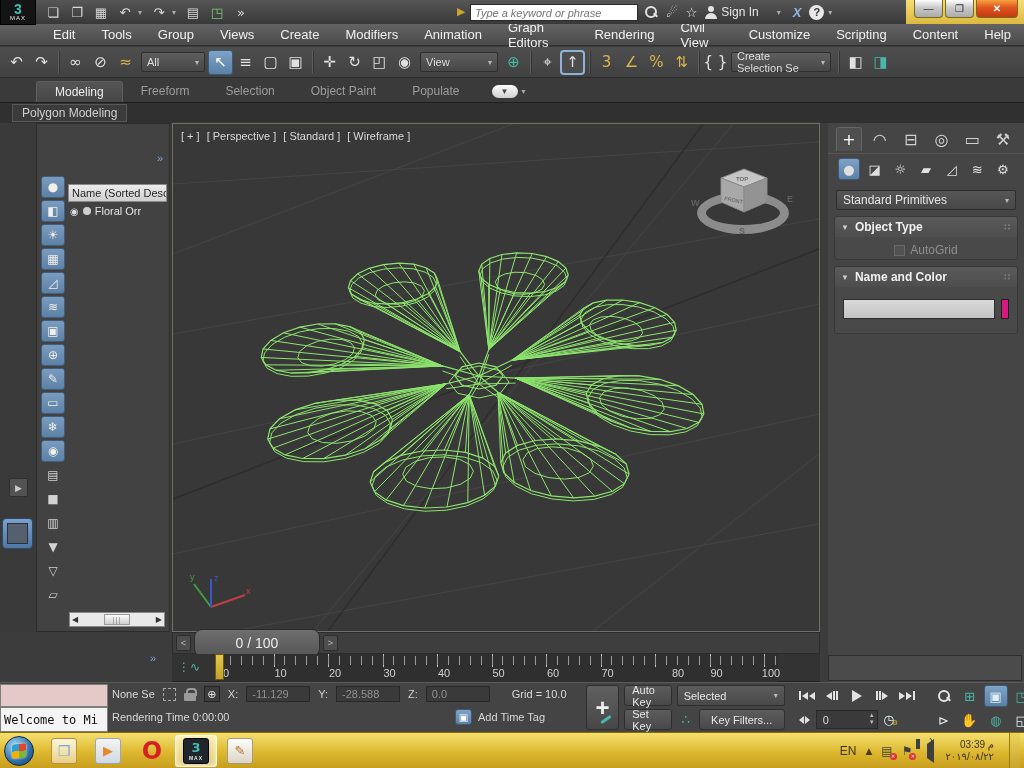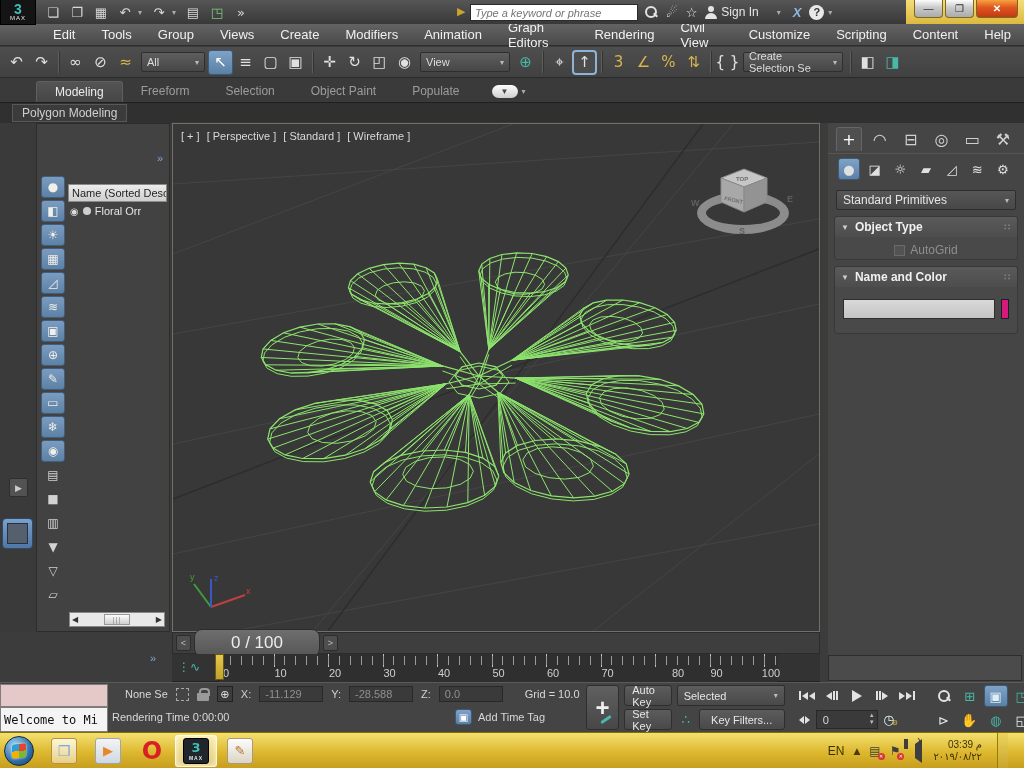--- a/index.html
+++ b/index.html
@@ -110,37 +110,37 @@
   #autogrid-check{width:11px;height:11px;border:1px solid #6a6a6a;background:#525252;}
   #obj-buttons{display:grid;grid-template-columns:1fr 1fr;gap:7px 9px;padding:8px 10px 12px 10px;}
   .obj-btn{height:21px;background:linear-gradient(#616161,#525252);border:1px solid #3a3a3a;border-radius:5px;color:#e8e8e8;font-size:12px;display:flex;align-items:center;justify-content:center;}
   #name-color-body{padding:12px 8px 14px 8px;display:flex;gap:6px;align-items:center;}
   #obj-name-field{flex:1;height:20px;background:linear-gradient(#d9d9d9,#c4c4c4);border:1px solid #2e2e2e;font-size:11px;color:#222;padding:0 4px;font-family:"Liberation Sans",sans-serif;}
   #color-swatch{width:22px;height:20px;border:1px solid #1f1f1f;}
 
   
   #timeslider{position:absolute;left:172px;top:632px;width:648px;height:22px;background:#3e3e3e;border:1px solid #2c2c2c;display:flex;align-items:center;padding:0 3px;gap:3px;}
   .ts-arrow{width:15px;height:16px;background:#4e4e4e;border:1px solid #2c2c2c;border-radius:2px;color:#bbb;font-size:9px;display:flex;align-items:center;justify-content:center;}
-  #ts-bubble{width:126px;height:28px;background:linear-gradient(#6e6e6e,#565656);border:1px solid #2c2c2c;border-radius:8px;color:#ececec;font-size:17px;display:flex;align-items:center;justify-content:center;}
+  #ts-bubble{width:126px;height:28px;background:linear-gradient(#6e6e6e,#565656);border:1px solid #2c2c2c;border-radius:8px;color:#ececec;font-size:14px;display:flex;align-items:center;justify-content:center;}
   #trackbar{position:absolute;left:172px;top:654px;width:648px;height:28px;background:#333333;border-bottom:1px solid #222;}
   #curve-toggle{position:absolute;left:6px;top:6px;color:#49b8a8;font-size:12px;}
   #ruler{position:absolute;left:46px;top:0;width:560px;height:28px;background:#2f2f2f;border-left:1px solid #222;}
   #ruler-ticks{position:absolute;left:0;top:2px;width:100%;height:9px;
      background-image:repeating-linear-gradient(90deg,#9a9a9a 0 1px,transparent 1px 10.9px);}
   #ruler-ticks-major{position:absolute;left:0;top:0;width:100%;height:13px;
      background-image:repeating-linear-gradient(90deg,#c2c2c2 0 1px,transparent 1px 54.5px);}
   .ruler-label{position:absolute;top:13px;transform:translateX(-50%);font-size:11px;color:#cfcfcf;}
   #frame-marker{position:absolute;left:-4px;top:0;width:9px;height:26px;background:linear-gradient(#e4c84e,#c0a22e);border:1px solid #6d5a10;z-index:3;}
   #prompt-panel{position:absolute;left:828px;top:655px;width:194px;height:26px;background:#4b4b4b;border:1px solid #2d2d2d;}
 
   
   #statusbar{position:absolute;left:0;top:682px;width:1024px;height:50px;background:#444444;border-top:1px solid #5a5a5a;font-size:11px;}
   #mini-listener-pink{position:absolute;left:0;top:1px;width:108px;height:23px;background:#e5c9c9;border:1px solid #7d7d7d;}
   #mini-listener-white{position:absolute;left:0;top:24px;width:108px;height:25px;background:#f4f4f4;border:1px solid #7d7d7d;color:#111;font-family:"DejaVu Sans Mono",monospace;font-size:12px;display:flex;align-items:center;padding-left:3px;white-space:nowrap;overflow:hidden;}
-  #status-row1{position:absolute;left:112px;top:3px;display:flex;align-items:center;gap:8px;color:#d8d8d8;margin-left:13px;}
+  #status-row1{position:absolute;left:112px;top:3px;display:flex;align-items:center;gap:8px;color:#d8d8d8;}
   #status-row2{position:absolute;left:112px;top:28px;display:flex;align-items:center;color:#d8d8d8;}
   .dashed-sq{width:13px;height:13px;border:1px dashed #a8a8a8;}
   .lock{position:relative;width:12px;height:13px;}
   .lock::before{content:"";position:absolute;left:2px;top:0;width:7px;height:6px;border:2px solid #9a9a9a;border-bottom:none;border-radius:4px 4px 0 0;}
   .lock::after{content:"";position:absolute;left:0;top:5px;width:12px;height:8px;background:#9a9a9a;border-radius:1px;}
   .abs-toggle{width:16px;height:16px;border:1px solid #222;background:#3c3c3c;color:#e0e0e0;font-size:11px;display:flex;align-items:center;justify-content:center;}
   .coord-label{color:#cfcfcf;}
   .coord-field{width:64px;height:16px;background:#3a3a3a;border:1px solid #282828;color:#909090;display:flex;align-items:center;padding-left:5px;}
   #grid-label{margin-left:14px;}
   #addtag-wrap{position:absolute;left:455px;top:26px;display:flex;align-items:center;gap:6px;color:#d8d8d8;}
@@ -177,21 +177,21 @@
   #start-orb .flag{width:14px;height:14px;background:conic-gradient(#e4452c 0 25%,#7db832 0 50%,#f3b200 0 75%,#2a9fd8 0 100%);border-radius:2px;transform:skewY(-6deg);box-shadow:0 0 2px #fff;}
   .task-btn{width:42px;height:32px;border-radius:3px;margin:0 1px;display:flex;align-items:center;justify-content:center;}
   .task-btn.active{background:rgba(255,255,240,.45);border:1px solid rgba(255,255,255,.8);box-shadow:inset 0 0 6px rgba(255,255,255,.8);}
   .app-tile{width:26px;height:26px;border-radius:3px;display:flex;flex-direction:column;align-items:center;justify-content:center;font-weight:bold;}
   .tile-explorer{background:linear-gradient(#fdf6d8,#e8cf86);border:1px solid #b49245;color:#7aa9d8;font-size:14px;}
   .tile-wmp{background:linear-gradient(#f4f4f4,#cfd8e2);border:1px solid #9aa6b5;color:#e8862a;font-size:13px;}
   .tile-opera{color:#d81f26;font-size:24px;background:transparent;}
   .tile-max{background:#20262b;border:1px solid #000;color:#3fbdb6;font-size:13px;}
   .tile-max small{color:#e8e8e8;font-size:5px;letter-spacing:1px;}
   .tile-paint{background:linear-gradient(#fdfdfd,#dcd4c4);border:1px solid #a89a7a;color:#b0762a;font-size:13px;}
-  #tray{margin-left:auto;display:flex;align-items:center;gap:9px;padding-right:16px;color:#3c3000;}
+  #tray{margin-left:auto;display:flex;align-items:center;gap:9px;padding-right:4px;color:#3c3000;}
   #tray .lang{font-size:12px;}
   #tray .up-caret{font-size:9px;color:#4a3c00;}
   .tray-ico{font-size:12px;color:#3f3f3f;position:relative;}
   .badge{position:absolute;right:-4px;bottom:-2px;width:7px;height:7px;border-radius:50%;background:#d33;color:#fff;font-size:5px;display:flex;align-items:center;justify-content:center;}
   .speaker{width:0;height:0;border-top:5px solid transparent;border-bottom:5px solid transparent;border-right:7px solid #3f3f3f;position:relative;}
   .speaker::before{content:"";position:absolute;left:-11px;top:-5px;width:4px;height:10px;background:#3f3f3f;}
   .speaker::after{content:")";position:absolute;left:2px;top:-8px;color:#3f3f3f;font-size:11px;}
   #clock{display:flex;flex-direction:column;align-items:flex-end;font-size:10px;line-height:12px;color:#3c3000;margin-left:2px;}
   #show-desktop{width:11px;height:36px;border-left:1px solid #9a7d00;background:linear-gradient(#ecd45e,#c9a32a);margin-left:6px;}
 
@@ -282,21 +282,21 @@
       <span class="tb-btn glyph">▢</span>
       <span class="tb-btn glyph">▣</span>
     </span>
   <span class="tb-sep"></span>
   <span class="tb-group">
       <span class="tb-btn glyph">✛</span>
       <span class="tb-btn glyph">↻</span>
       <span class="tb-btn glyph">◰</span>
       <span class="tb-btn glyph">◉</span>
     </span>
-  <div class="tb-select" style="width:90px">
+  <div class="tb-select" style="width:78px">
     <span>View</span>
       <span class="caret">▾</span>
   </div>
   <span class="tb-group">
       <span class="tb-btn glyph" style="color: rgb(73, 184, 168);">⊕</span>
     </span>
   <span class="tb-sep"></span>
   <span class="tb-group">
       <span class="tb-btn glyph">⌖</span>
       <span class="tb-btn glyph outlined">↑</span>

